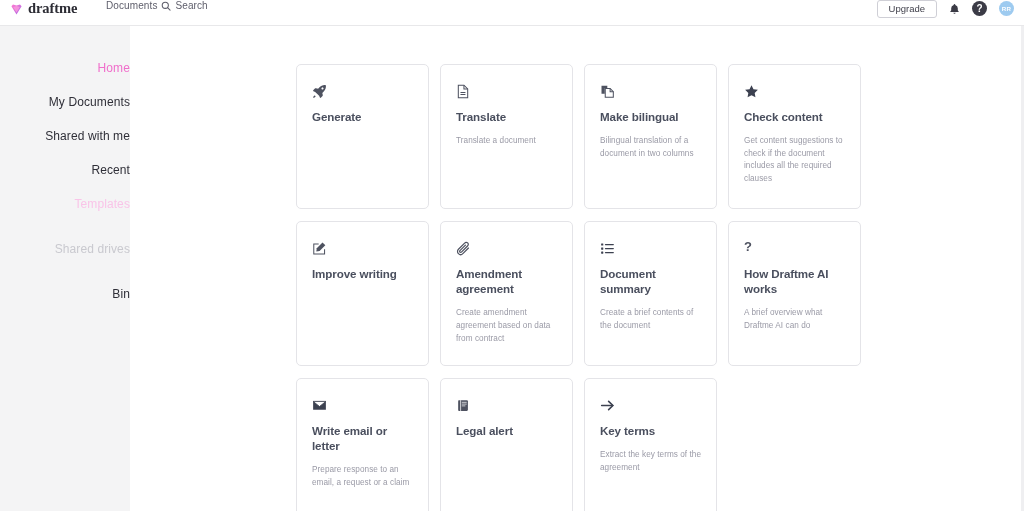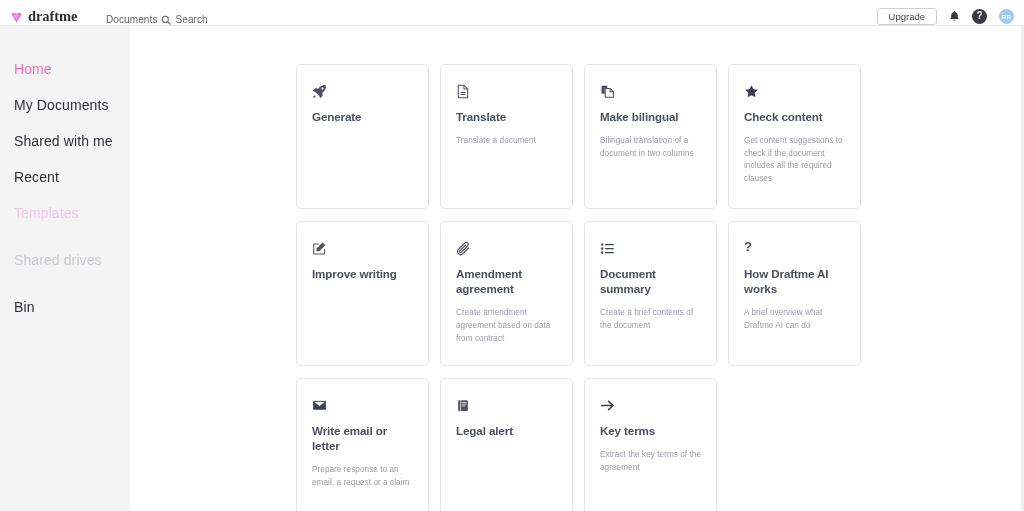--- a/index.html
+++ b/index.html
@@ -9,21 +9,21 @@
     background: #ffffff;
     overflow: hidden;
   }
 
   
   .header {
     position: absolute; top: 0; left: 0;
     width: 1024px; height: 26px;
     background: #ffffff;
     border-bottom: 1px solid #e8e8ea;
-    display: flex; align-items: flex-end;
+    display: flex; align-items: flex-start;
   }
   .brand {
     display: flex; align-items: center; gap: 5px;
     margin-left: 10px; width: 86px;
   }
   .brand-mark {
     width: 13px; height: 13px; position: relative; flex: none;
   }
   .brand-name {
     font-family: "Liberation Serif", serif;
@@ -68,23 +68,23 @@
   }
 
   
   .sidebar {
     position: absolute; top: 26px; left: 0;
     width: 130px; height: 485px;
     background: #f4f4f5;
     padding-top: 36px;
   }
   .side-item {
-    font-size: 14px; line-height: 1;
+    font-size: 12px; line-height: 1;
     padding: 0 0 0 14px; margin-bottom: 22px;
-    cursor: pointer; color: #2f2f38; letter-spacing: .1px;
+    cursor: pointer; color: #2f2f38; letter-spacing: .1px; text-align: right;
   }
   .side-item.active   { color: #f06ecb; }
   .side-item.muted    { color: #f9c4e8; }
   .side-item.disabled { color: #c9c9cf; }
   .side-gap { height: 11px; }
 
   
   .main {
     position: absolute; top: 26px; left: 130px;
     width: 894px; height: 485px;

